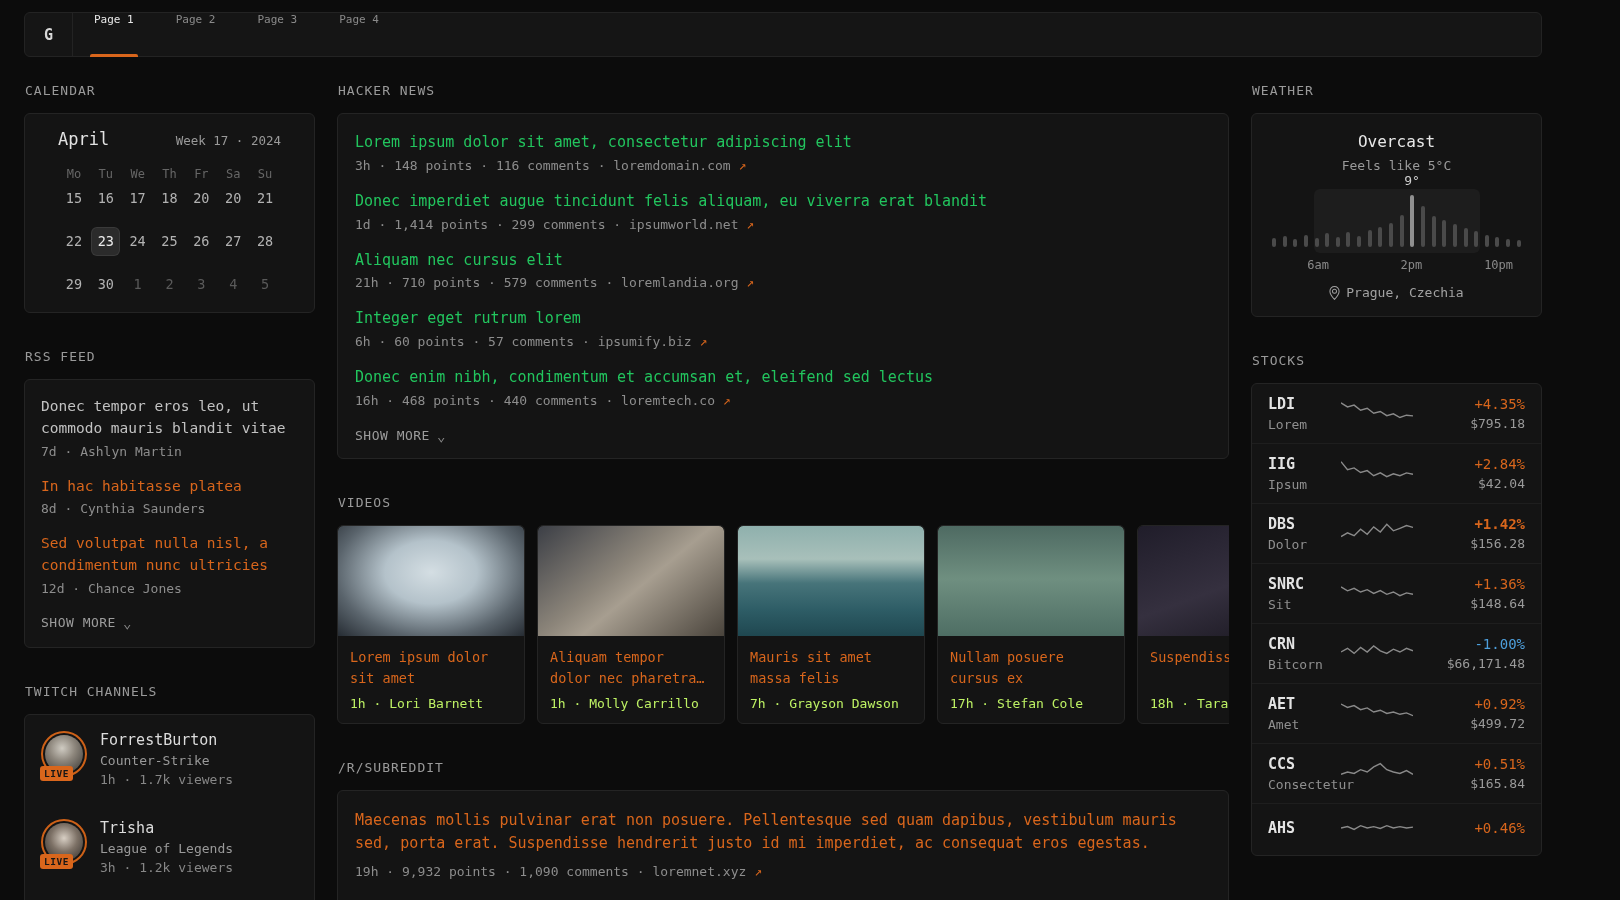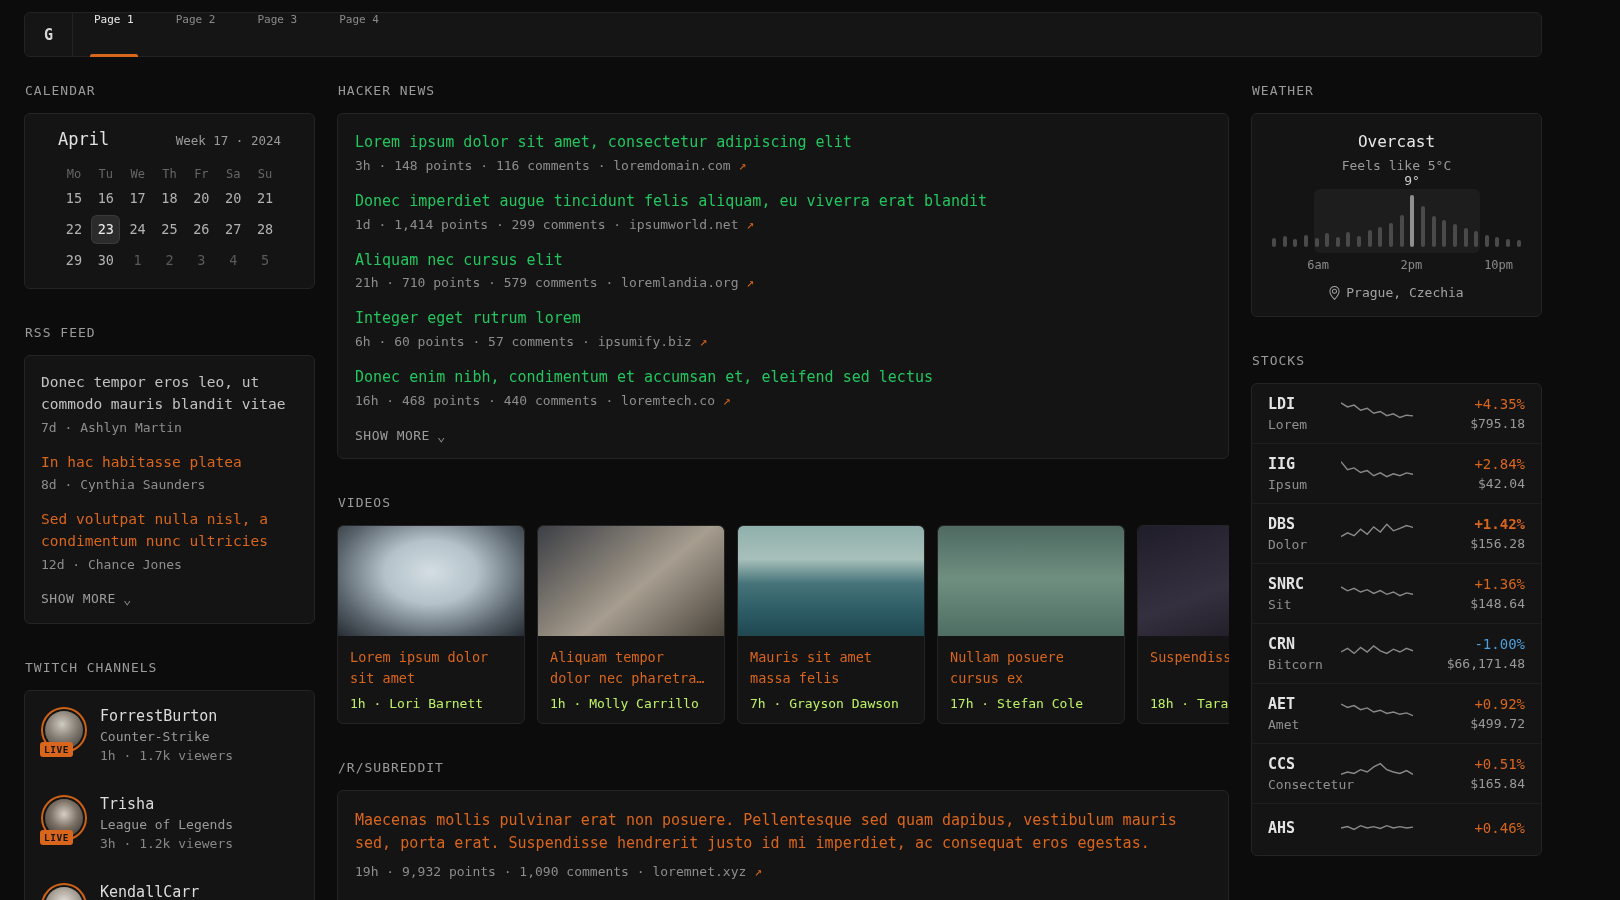--- a/index.html
+++ b/index.html
@@ -25,21 +25,21 @@
   .col-right{width:291px;flex:none}
   .sec{margin-bottom:36px}
   .sec-title{font-size:13px;font-weight:normal;color:#9a9a9a;letter-spacing:1px;margin:0 0 15px 1px}
   .card{background:#141414;border:1px solid #242424;border-radius:6px}
 
   
   .cal-card{padding:15px 33px 14px}
   .cal-head{display:flex;justify-content:space-between;align-items:baseline;margin-bottom:14px}
   .cal-month{font-size:17px;color:#e2e2e2}
   .cal-week{font-size:12.5px;color:#9a9a9a}
-  .cal-grid{display:grid;grid-template-columns:repeat(7,1fr);row-gap:4px;justify-items:center}
+  .cal-grid{display:grid;grid-template-columns:repeat(7,1fr);row-gap:16px;justify-items:center}
   .cal-dow span{font-size:12px;color:#666;line-height:22px}
   .cal-day{width:27px;height:27px;line-height:27px;text-align:center;font-size:13.5px;color:#b2b2b2;border-radius:5px}
   .cal-day.muted{color:#5a5a5a}
   .cal-day.today{background:#2b2b2b;color:#ececec;box-shadow:0 0 0 1px #3a3a3a}
 
   
   .rss-card{padding:16px}
   .rss-item{margin-bottom:17px;cursor:pointer}
   .rss-headline{font-size:14.5px;line-height:1.5;color:#d9661c}
   .rss-item.read .rss-headline{color:#c2c2c2}

